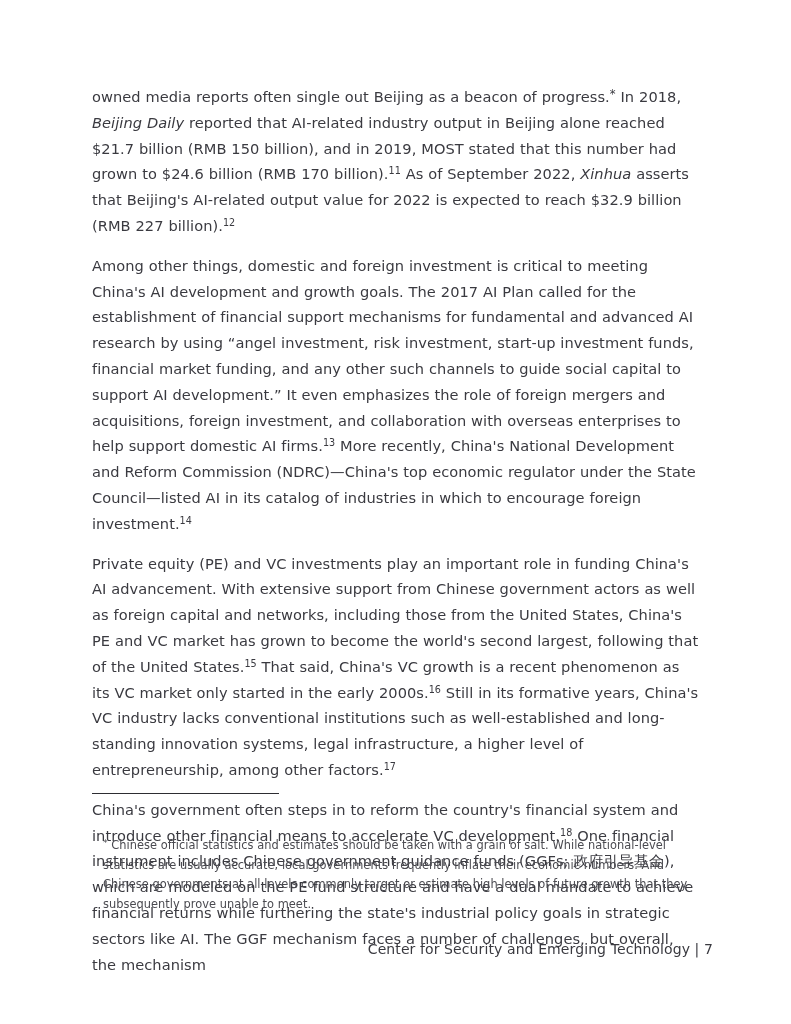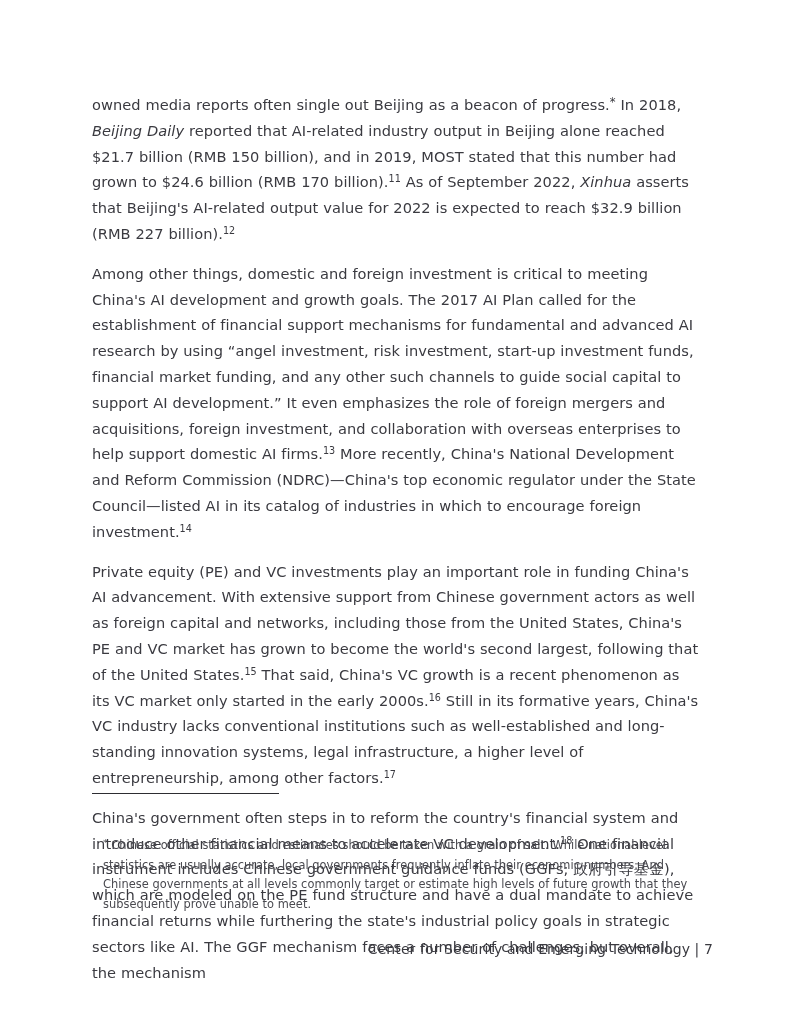--- a/index.html
+++ b/index.html
@@ -14,21 +14,21 @@
     height: 1024px;
     background: #ffffff;
     margin: 0 auto;
     overflow: hidden;
     font-family: "DejaVu Sans", "Liberation Sans", sans-serif;
     color: #3c3c41;
   }
   .content {
     position: absolute;
     left: 92px;
-    top: 92px;
+    top: 84px;
     width: 609px;
   }
   p.body-para {
     margin: 0 0 14px 0;
     font-size: 14.6px;
     line-height: 25.8px;
     color: #3a3a40;
     text-align: left;
     letter-spacing: 0.05px;
     word-spacing: 0.2px;

